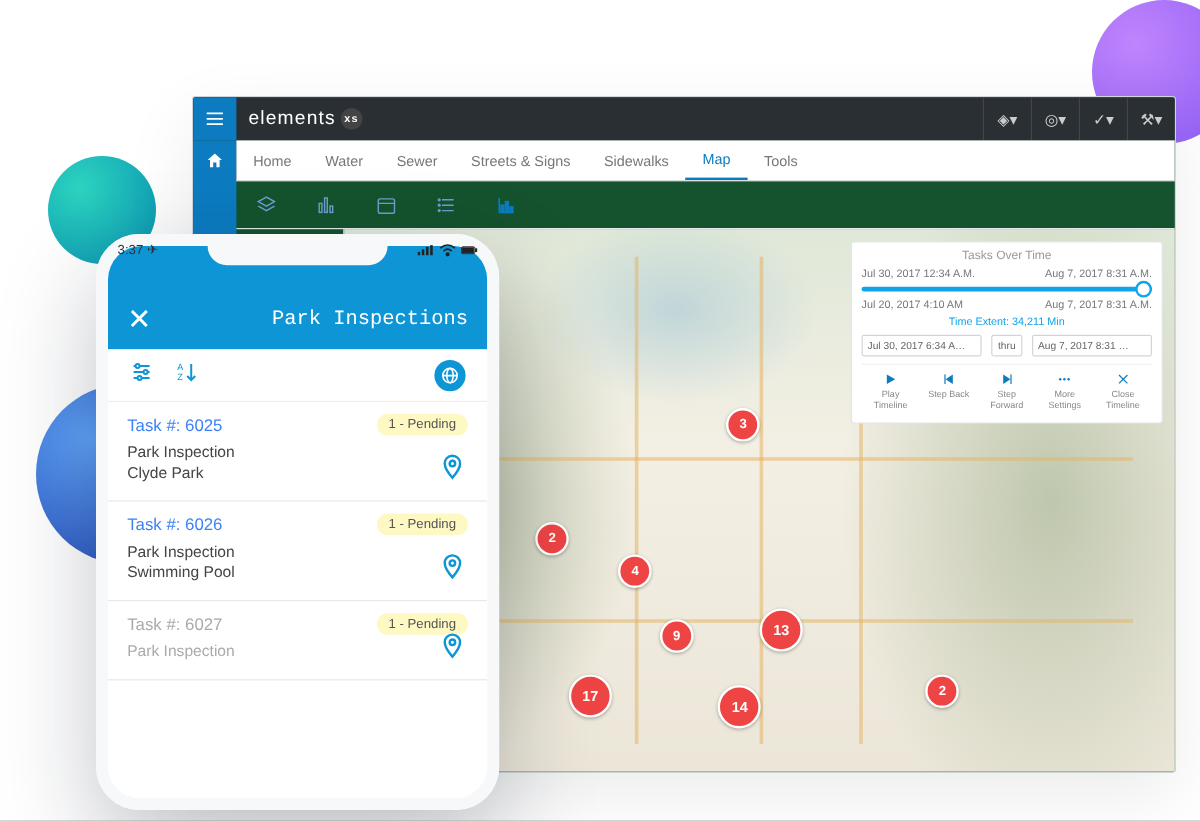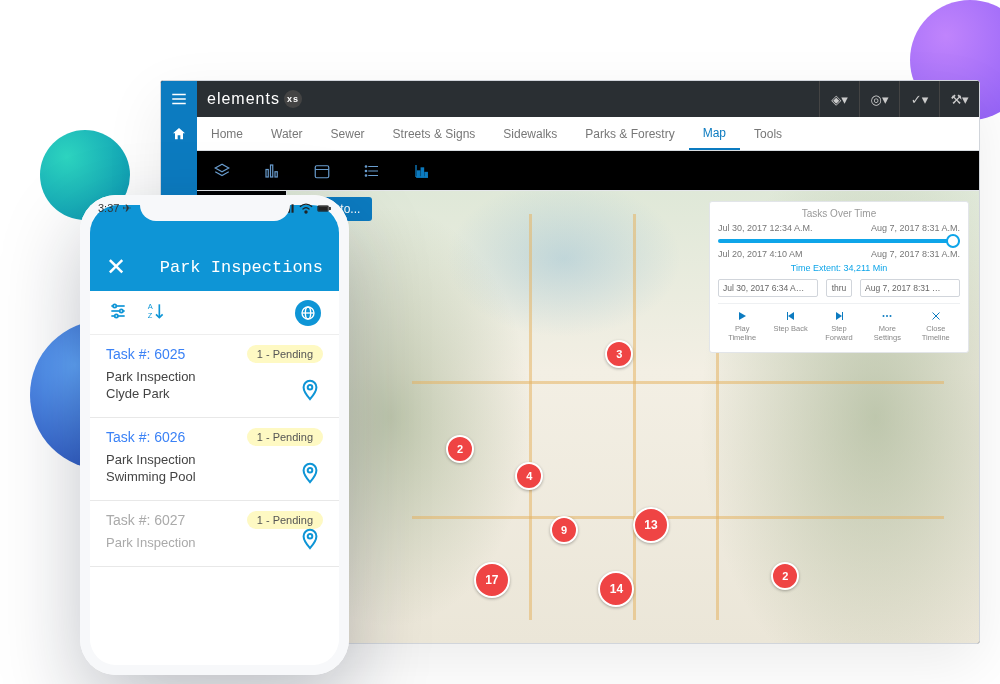--- a/index.html
+++ b/index.html
@@ -5,21 +5,21 @@
     * { margin: 0; padding: 0; box-sizing: border-box; font-family: -apple-system, BlinkMacSystemFont, "Segoe UI", Arial, sans-serif; }
     body { background: #fff; width: 1000px; height: 684px; position: relative; overflow: hidden; }
     
     
     .circle { position: absolute; border-radius: 50%; }
     .circle-teal { width: 90px; height: 90px; background: radial-gradient(circle at 30% 30%, #2dd4bf, #0891b2); left: 40px; top: 130px; }
     .circle-purple { width: 120px; height: 120px; background: radial-gradient(circle at 30% 30%, #c084fc, #8b5cf6); right: -30px; top: 0; }
     .circle-blue { width: 150px; height: 150px; background: radial-gradient(circle at 30% 30%, #60a5fa, #1e40af); left: 30px; top: 320px; }
 
     
-    .desktop { position: absolute; left: 160px; top: 80px; right: 20px; bottom: 40px; background: #000000; border: 1px solid #d1d5db; border-radius: 3px; box-shadow: 0 20px 60px rgba(0,0,0,.08); display: flex; flex-direction: column; overflow: hidden; }
+    .desktop { position: absolute; left: 160px; top: 80px; right: 20px; bottom: 40px; background: #14532d; border: 1px solid #d1d5db; border-radius: 3px; box-shadow: 0 20px 60px rgba(0,0,0,.08); display: flex; flex-direction: column; overflow: hidden; }
     .topbar { height: 36px; background: #2a2f33; display: flex; align-items: center; color: #fff; }
     .hamburger-btn { width: 36px; height: 36px; background: #0c7bc0; display: flex; align-items: center; justify-content: center; cursor: pointer; }
     .hamburger-btn svg { width: 18px; height: 18px; }
     .brand { display: flex; align-items: center; padding: 0 10px; font-size: 16px; font-weight: 300; letter-spacing: 1px; }
     .brand-badge { background: #444; border-radius: 50%; width: 18px; height: 18px; display: inline-flex; align-items: center; justify-content: center; font-size: 9px; font-weight: 700; margin-left: 4px; }
     .topbar-right { margin-left: auto; display: flex; }
     .top-icon-btn { width: 40px; height: 36px; border-left: 1px solid #444; display: flex; align-items: center; justify-content: center; color: #ccc; cursor: pointer; font-size: 13px; }
 
     .sidebar-col { width: 36px; background: #0c7bc0; }
     .home-btn { width: 36px; height: 34px; display: flex; align-items: center; justify-content: center; color: #fff; cursor: pointer; }
@@ -70,21 +70,21 @@
     .tp-slip { position: absolute; right: 0; top: -5px; width: 14px; height: 14px; border-radius: 50%; background: #fff; border: 2px solid #0ea5e9; }
     .tp-extent { text-align: center; margin: 4px 0 6px; }
     .tp-extent span { color: #0ea5e9; }
     .tp-fields { display: flex; gap: 8px; margin-bottom: 6px; }
     .tp-field { flex: 1; border: 1px solid #d1d5db; border-radius: 2px; padding: 3px 4px; font-size: 8.5px; color: #666; }
     .tp-actions { display: flex; justify-content: space-around; border-top: 1px solid #eef0f2; padding-top: 6px; }
     .tp-act { display: flex; flex-direction: column; align-items: center; gap: 2px; font-size: 7.5px; color: #888; cursor: pointer; width: 42px; text-align: center; }
     .tp-act svg { width: 12px; height: 12px; color: #0c7bc0; }
 
     
-    .phone { position: absolute; left: 80px; top: 195px; width: 269px; height: 480px; background: #fff; border-radius: 36px; box-shadow: 0 30px 80px rgba(15,23,42,.25), 0 0 0 10px #f7f8fa inset; overflow: hidden; }
+    .phone { position: absolute; left: 80px; top: 195px; width: 336px; height: 480px; background: #fff; border-radius: 36px; box-shadow: 0 30px 80px rgba(15,23,42,.25), 0 0 0 10px #f7f8fa inset; overflow: hidden; }
     .notch { position: absolute; left: 50%; top: 0; transform: translateX(-50%); width: 150px; height: 26px; background: #f7f8fa; border-bottom-left-radius: 16px; border-bottom-right-radius: 16px; z-index: 5; }
     .status-row { position: absolute; top: 7px; left: 18px; right: 18px; display: flex; justify-content: space-between; font-size: 11px; color: #333; z-index: 2; }
     .status-icons { display: flex; gap: 4px; align-items: center; }
     .status-icons svg { width: 14px; height: 11px; }
 
     .phone-inner { position: absolute; inset: 10px; border-radius: 28px; overflow: hidden; display: flex; flex-direction: column; background: #fff; }
     .p-header { background: #0e95d6; color: #fff; height: 86px; display: flex; flex-direction: column; justify-content: flex-end; padding: 0 16px 10px; }
     .p-header-row { display: flex; align-items: center; justify-content: space-between; }
     .p-close { font-size: 24px; cursor: pointer; }
     .p-title { font-size: 17px; font-weight: 500; font-family: Liberation Mono, monospace; }
@@ -140,21 +140,20 @@
           </svg>
       </div>
     </div>
     <div class="main-col">
       <div class="tabbar">
         <div class="tab">Home</div>
         <div class="tab">Water</div>
         <div class="tab">Sewer</div>
         <div class="tab">Streets &amp; Signs</div>
         <div class="tab">Sidewalks</div>
-        <div class="tab">Parks &amp; Forestry</div>
         <div class="tab active">Map</div>
         <div class="tab">Tools</div>
       </div>
 
       <div class="toolbar">
         <div class="tool">
             <svg viewBox="0 0 24 24" fill="none" stroke="currentColor" stroke-width="1.6">
               <polygon points="12 3 3 8 12 13 21 8 12 3"></polygon>
               <polyline points="3 13 12 18 21 13"></polyline>
             </svg>

